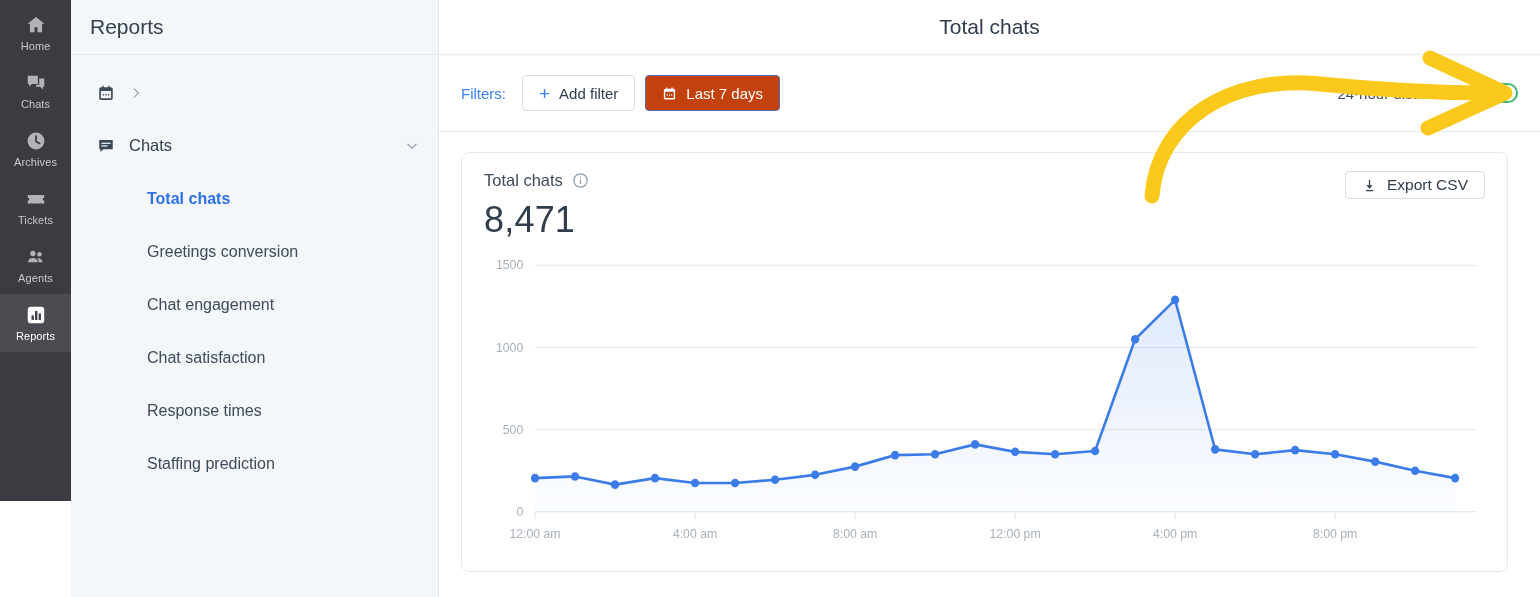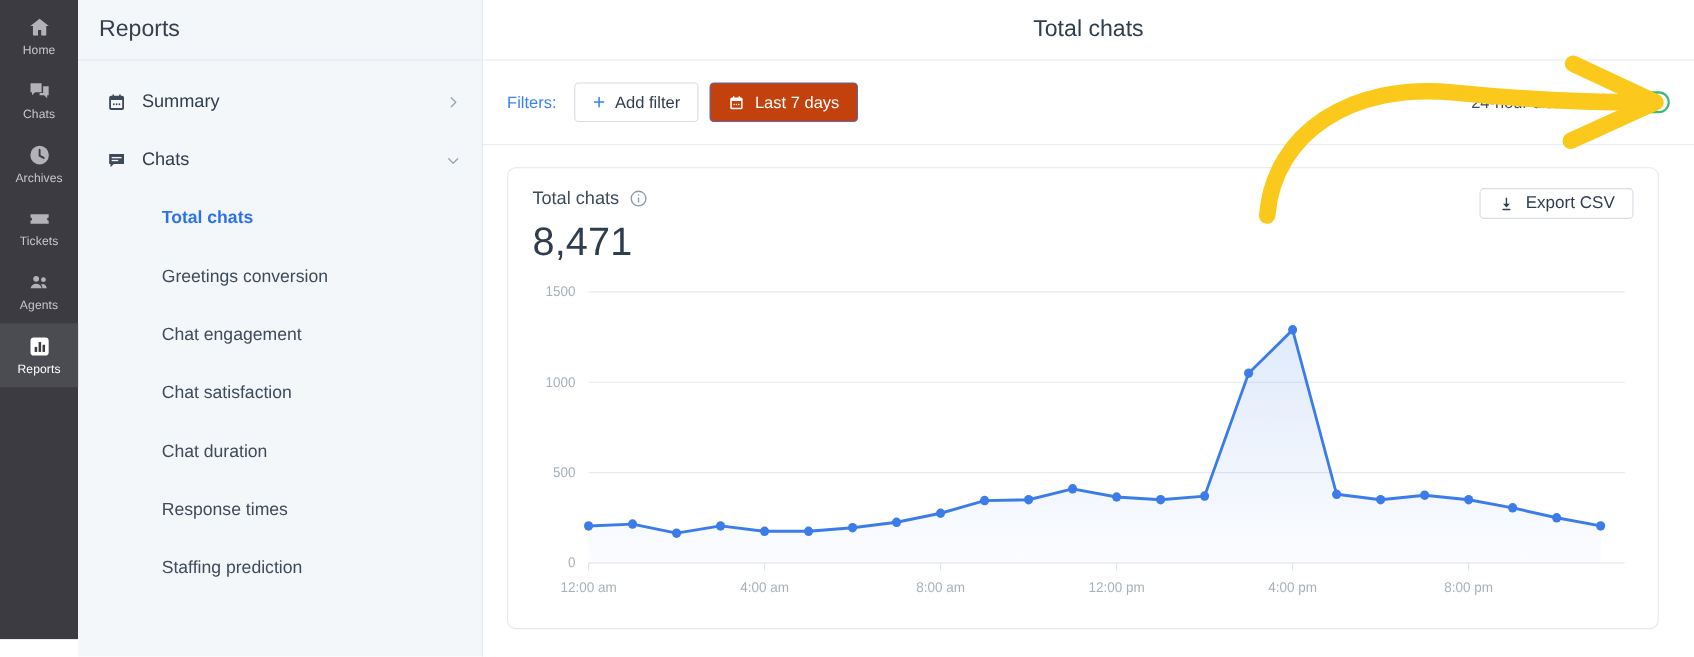--- a/index.html
+++ b/index.html
@@ -19,21 +19,21 @@
     display: flex;
     width: 1540px;
     height: 597px;
     position: relative;
   }
 
   
   .rail {
     width: 71px;
     min-width: 71px;
-    height: 581px;
+    height: 501px;
     background: #3b3b41;
     display: flex;
     flex-direction: column;
     align-items: stretch;
     padding-top: 4px;
     box-sizing: border-box;
   }
   .rail-item {
     height: 58px;
     display: flex;
@@ -403,21 +403,20 @@
 
       <div class="nav-group">
         <span class="nav-group-ico">
           <svg width="18" height="18" viewBox="0 0 24 24" fill="currentColor">
               <path d="M7 2.4v1.8H5.4A2.4 2.4 0 0 0 3 6.6V19a2.4 2.4 0 0 0 2.4 2.4h13.2A2.4 2.4 0 0 0 21 19V6.6a2.4 2.4 0 0 0-2.4-2.4H17V2.4h-1.9v1.8H8.9V2.4zM5.2 9.2h13.6V19H5.2z"></path>
               <circle cx="8.6" cy="14.4" r="1.1" fill="currentColor"></circle>
               <circle cx="12" cy="14.4" r="1.1" fill="currentColor"></circle>
               <circle cx="15.4" cy="14.4" r="1.1" fill="currentColor"></circle>
             </svg>
         </span>
-        <span class="nav-group-label">Summary</span>
         <span class="chev">
           <svg width="14" height="14" viewBox="0 0 24 24" fill="none" stroke="currentColor" stroke-width="2.2" stroke-linecap="round" stroke-linejoin="round">
               <polyline points="9 5 16 12 9 19"></polyline>
             </svg>
         </span>
       </div>
 
       <div class="nav-group">
         <span class="nav-group-ico">
           <svg width="18" height="18" viewBox="0 0 24 24" fill="currentColor">
@@ -431,21 +430,20 @@
           <svg width="14" height="14" viewBox="0 0 24 24" fill="none" stroke="currentColor" stroke-width="2.2" stroke-linecap="round" stroke-linejoin="round">
               <polyline points="5 9 12 16 19 9"></polyline>
             </svg>
         </span>
       </div>
 
       <div class="nav-sub active">Total chats</div>
       <div class="nav-sub">Greetings conversion</div>
       <div class="nav-sub">Chat engagement</div>
       <div class="nav-sub">Chat satisfaction</div>
-      <div class="nav-sub">Chat duration</div>
       <div class="nav-sub">Response times</div>
       <div class="nav-sub">Staffing prediction</div>
     </div>
   </aside>
 
   <section class="main">
 
     <div class="main-head">
       <span class="main-title">Total chats</span>
     </div>

